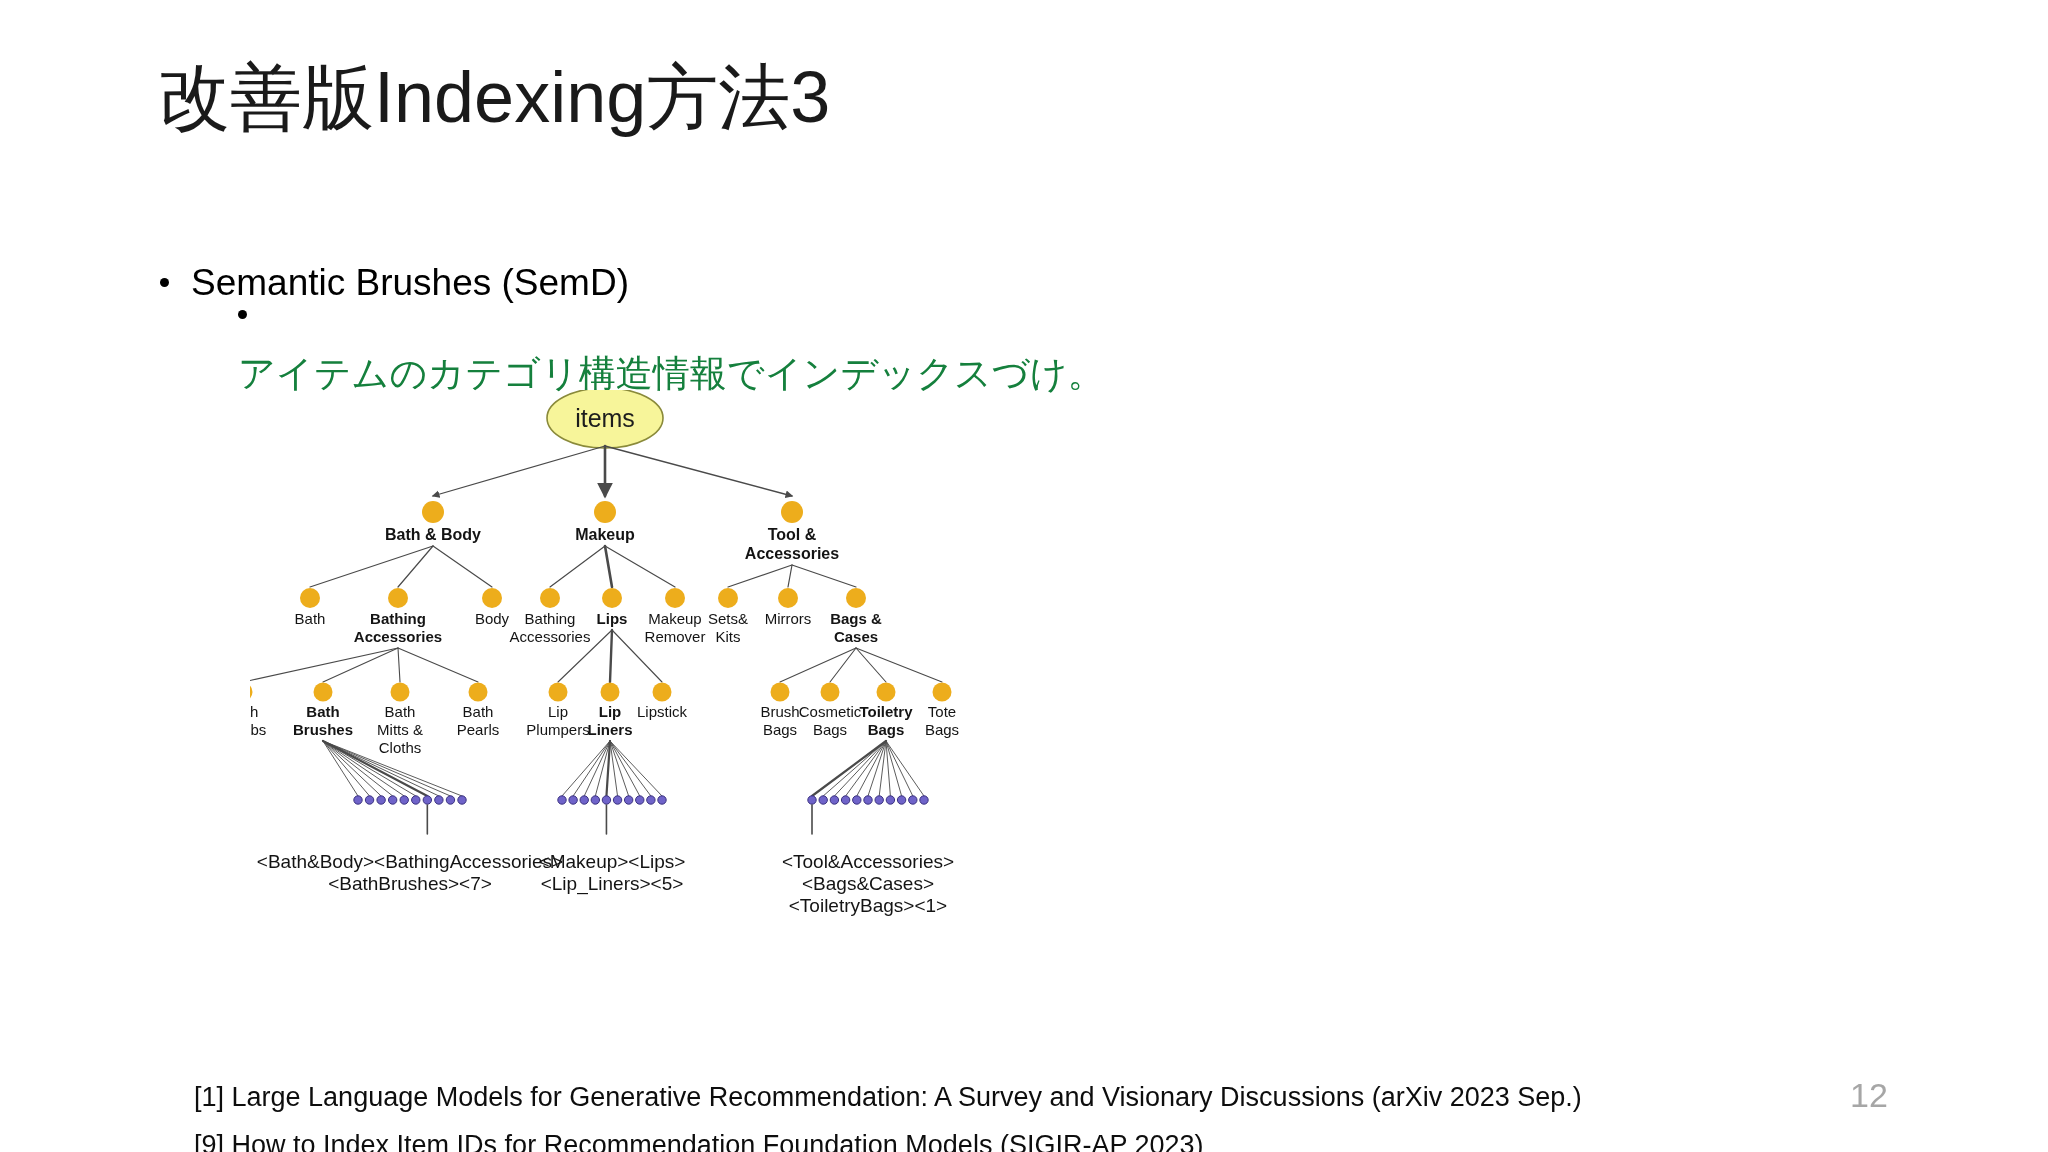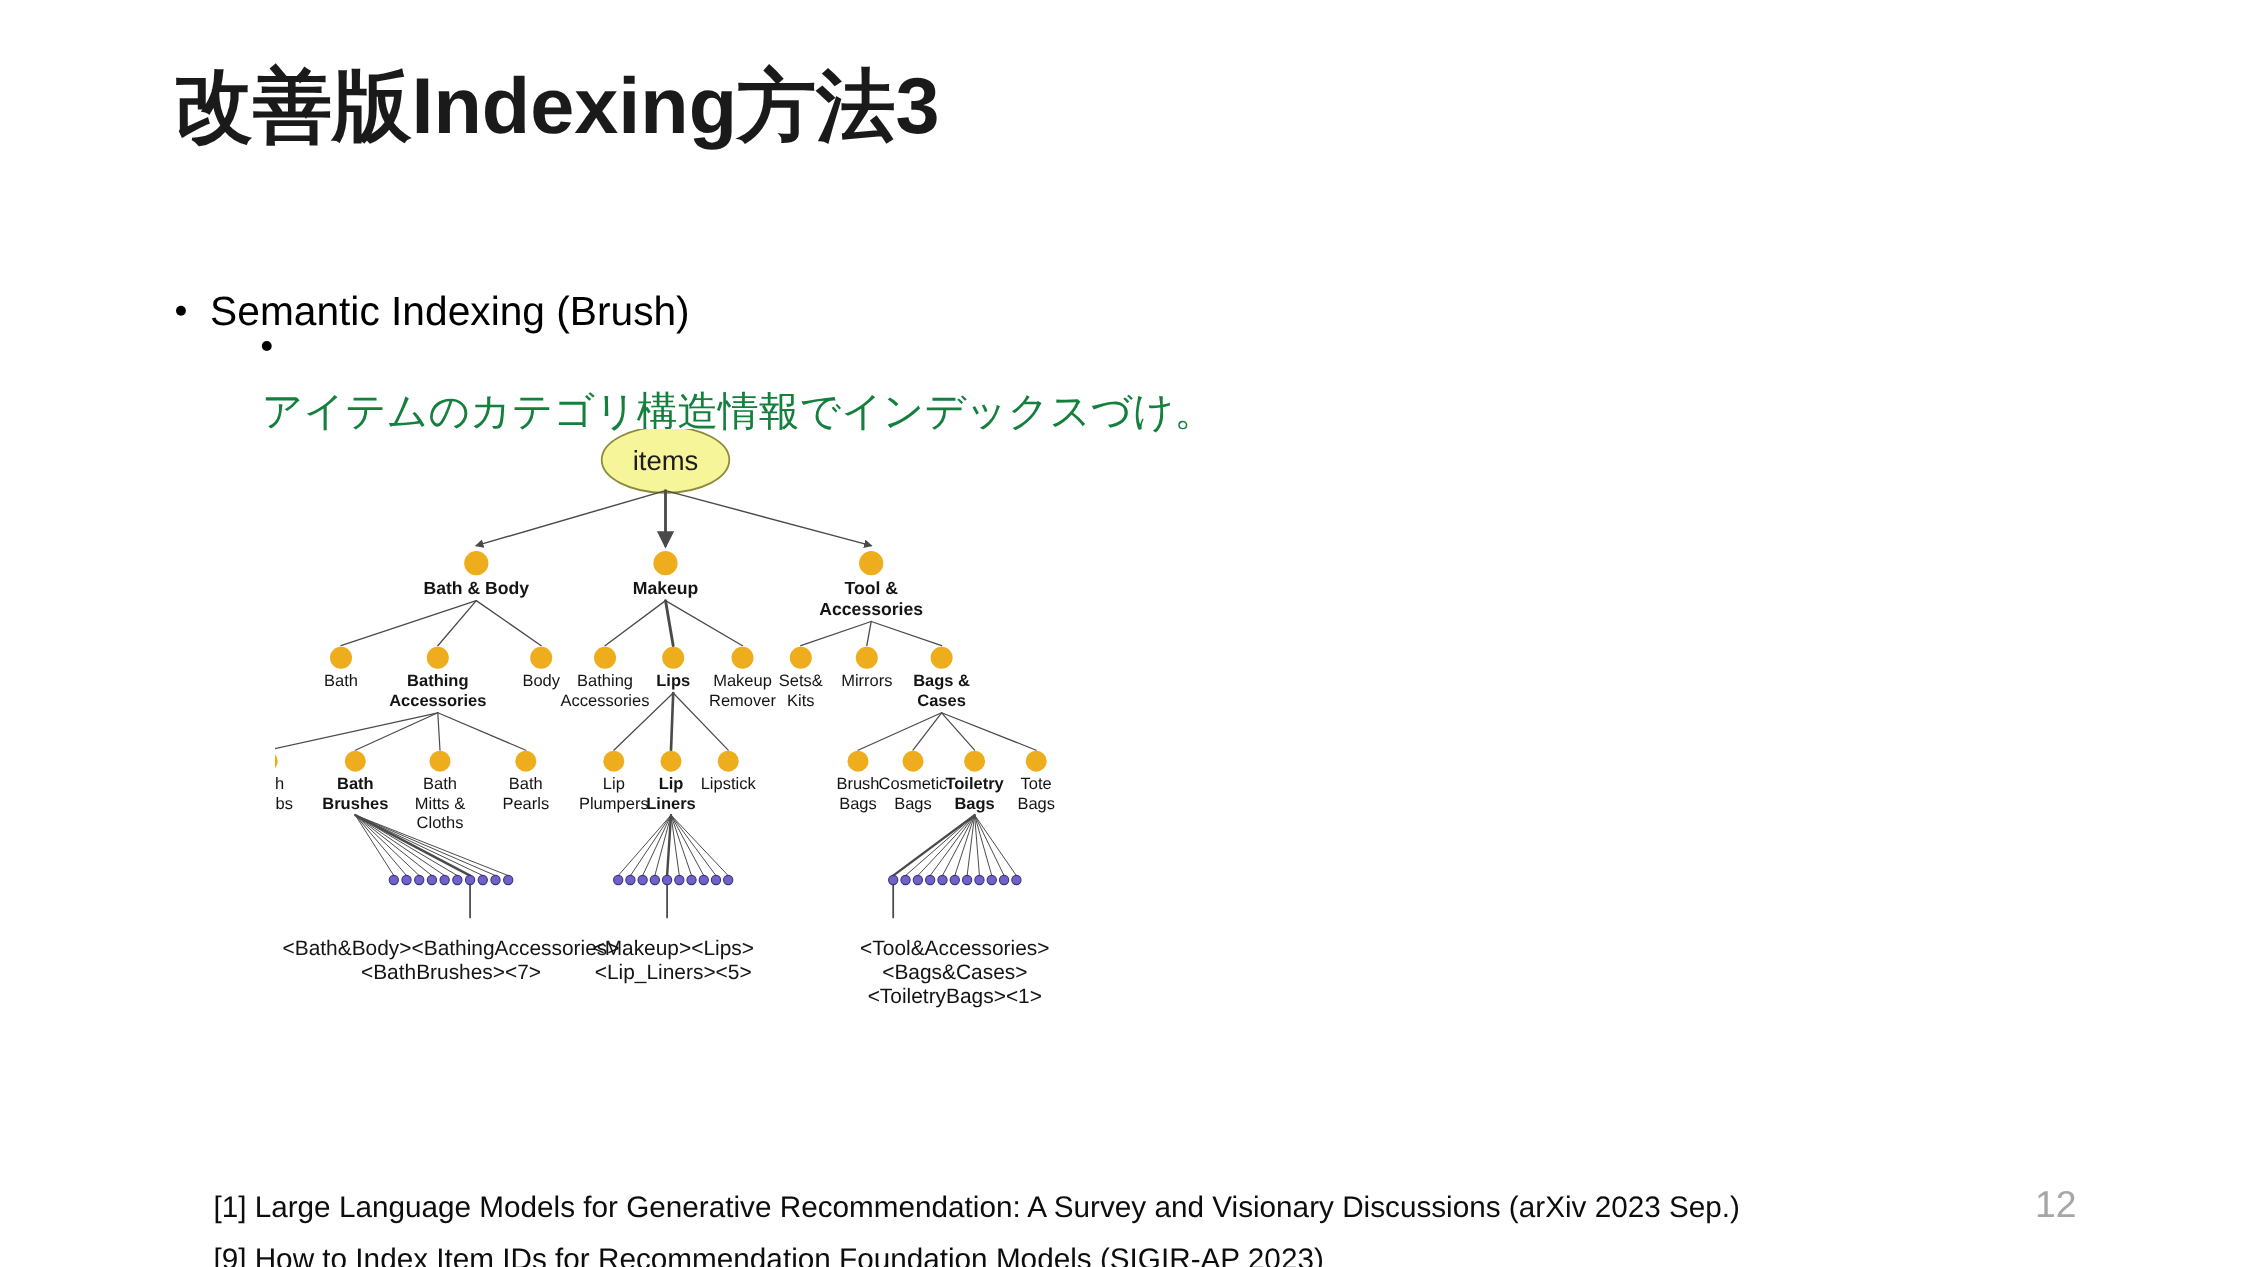--- a/index.html
+++ b/index.html
@@ -15,21 +15,21 @@
     font-family: "Liberation Sans", sans-serif;
     color: #111111;
   }
 
   
   .slide-title {
     position: absolute;
     left: 158px;
     top: 58px;
     font-size: 72px;
-    font-weight: 700;
+    font-weight: 400;
     letter-spacing: 0px;
     color: #1a1a1a;
     white-space: nowrap;
     line-height: 1.1;
   }
 
   
   .bullet-l1 {
     position: absolute;
     left: 160px;
@@ -95,21 +95,21 @@
     color: #a6a6a6;
   }
 </style>
 </head>
 <body>
 
 <div class="slide-title">改善版Indexing方法3</div>
 
 <div class="bullet-l1">
   <span class="dot"></span>
-  <span>Semantic Indexing (Brush)</span>
+  <span>Semantic Brushes (SemD)</span>
 </div>
 
 <div class="bullet-l2">
   <span class="dot"></span>
   <span>アイテムのカテゴリ構造情報でインデックスづけ。</span>
 </div>
 
 <div id="figure">
   <svg id="tree-svg" width="1090" height="660" viewBox="0 0 1090 660">
       <ellipse cx="355" cy="28" rx="58" ry="30" fill="#f7f59a" stroke="#8a8a3a" stroke-width="1.6"></ellipse>

